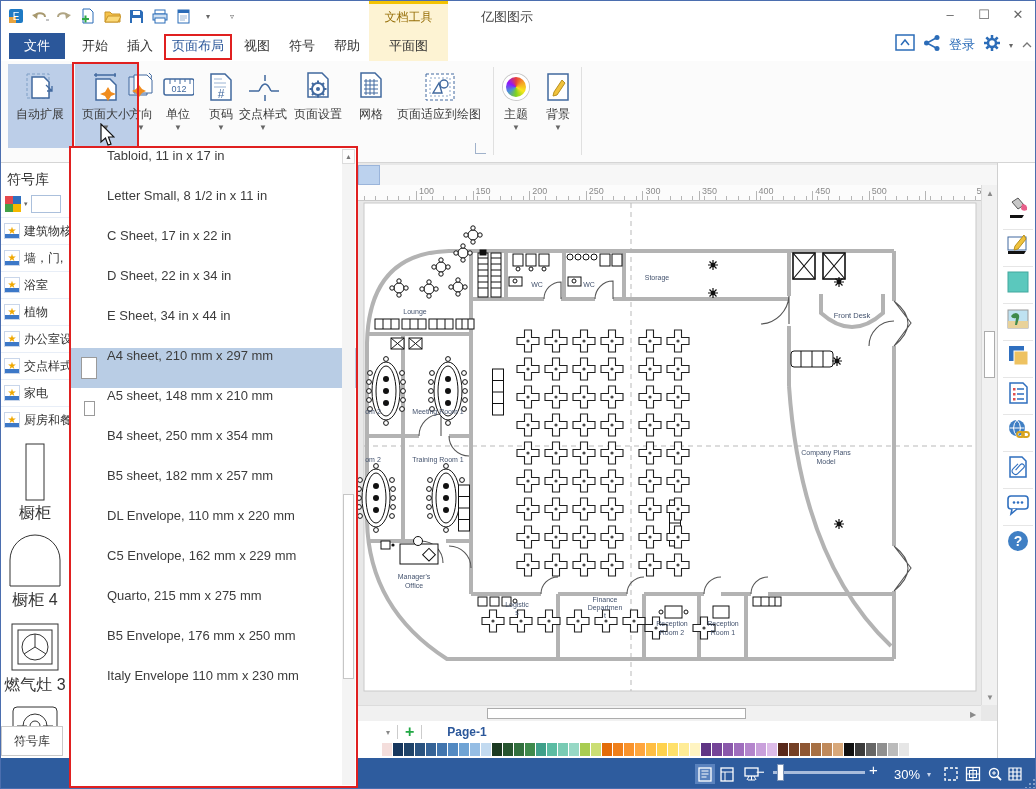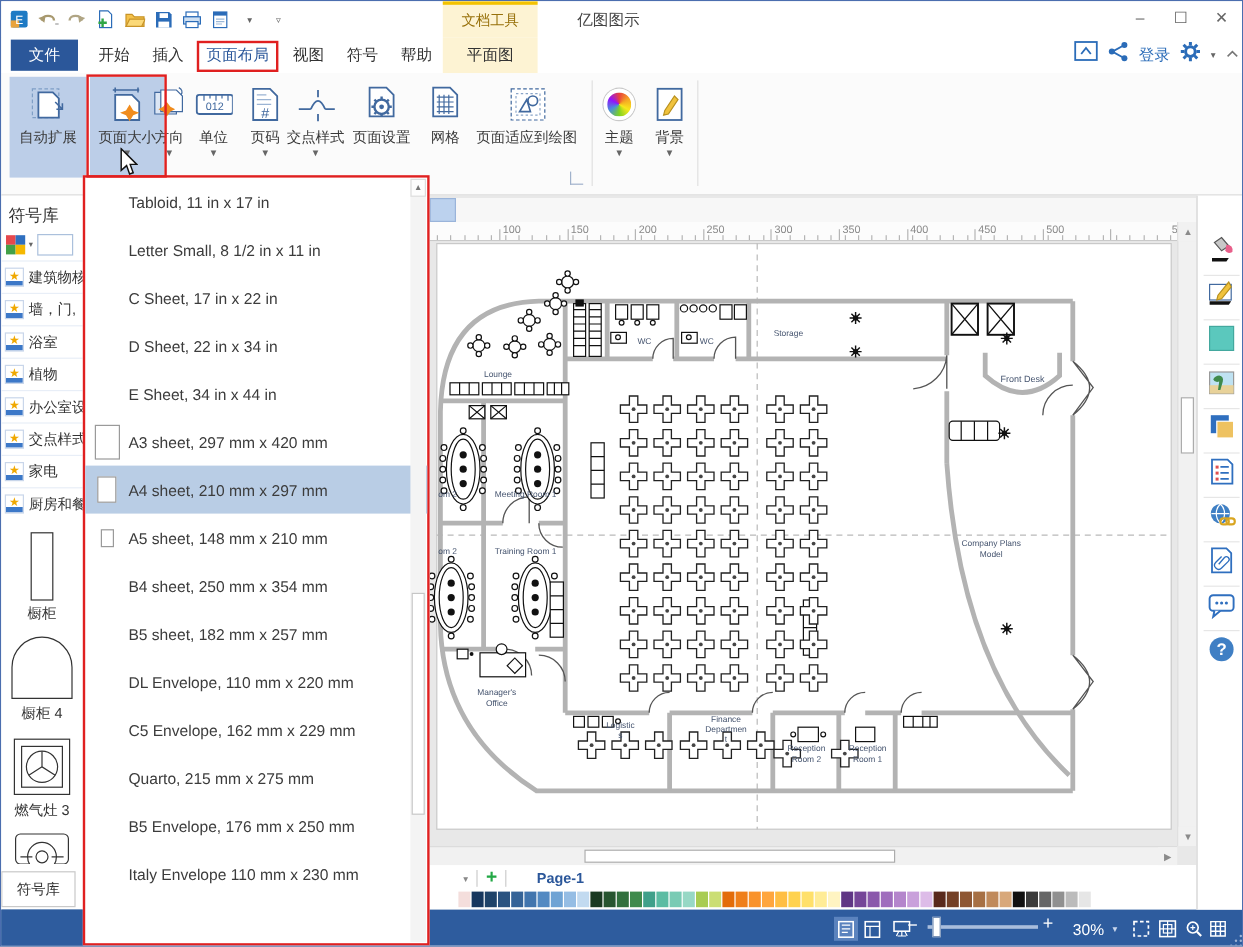--- a/index.html
+++ b/index.html
@@ -38,27 +38,27 @@
   
   #sidebar{left:0;top:162px;width:68px;height:595px;background:#fff;overflow:hidden}
   .sbtitle{padding:8px 0 4px 6px;font-size:14px;color:#333}
   .sbsearchrow{display:flex;align-items:center;gap:3px;padding:2px 0 4px 4px}
   .cube{width:16px;height:16px;display:grid;grid-template-columns:8px 8px;grid-template-rows:8px 8px}
   .cube i{display:block}
   .sbsearch{width:30px;height:18px;border:1px solid #abc0dc;background:#fff}
   .cat{height:27px;display:flex;align-items:center;gap:4px;border-top:1px solid #e8eef7;padding-left:3px;font-size:12px;color:#333;white-space:nowrap}
   .cat-ic{width:16px;height:16px;border:1px solid #c9d6ea;background:linear-gradient(#fff 70%,#3c78c8 70%);color:#f0a800;font-size:10px;line-height:13px;text-align:center;flex:none}
   .shape{display:flex;flex-direction:column;align-items:center}
-  .shape .cap{font-size:12px;color:#333}
+  .shape .cap{font-size:16px;color:#333}
   #sblink{left:0;top:757px;width:68px;height:32px;background:#2e5c9e;display:flex;align-items:center}
   #sblink a{color:#dfe9ff;font-size:12px;margin-left:8px;text-decoration:underline;white-space:nowrap}
   .sbtab{position:absolute;left:0px;top:725px;width:62px;height:30px;background:#fff;border:1px solid #c9c9c9;display:flex;align-items:center;justify-content:center;font-size:12px;color:#333}
   
   #dropdown{left:68px;top:145px;width:289px;height:642px;background:#fff;border:2px solid #e02020;z-index:50}
-  .dd-item{position:relative;height:40px;display:flex;align-items:center}
+  .dd-item{position:relative;height:40px;display:flex;}
   .dd-item.sel{background:#b9cde5}
   .dd-ic{width:36px;flex:none;display:flex;align-items:center;justify-content:center}
   .dd-ic.a3 i,.dd-ic.a4 i,.dd-ic.a5 i{display:block;background:#fff;border:1px solid #9a9a9a}
   .dd-ic.a3 i{width:21px;height:29px}
   .dd-ic.a4 i{width:16px;height:22px}
   .dd-ic.a5 i{width:11px;height:15px}
   .dd-tx{font-size:13px;color:#3c3c3c;white-space:nowrap}
   .dd-scroll{position:absolute;right:1px;top:1px;width:13px;height:636px;background:#f4f4f4}
   .dd-up{position:absolute;left:0;top:0;width:13px;height:15px;background:#fdfdfd;border:1px solid #dcdcdc;color:#777;font-size:7px;text-align:center;line-height:13px}
   .dd-thumb{position:absolute;left:1px;top:345px;width:11px;height:185px;background:#fff;border:1px solid #c6c6c6}
@@ -991,26 +991,20 @@
           <span class="dd-tx">C Sheet, 17 in x 22 in</span>
         </div>
         <div class="dd-item">
           <span class="dd-ic"></span>
           <span class="dd-tx">D Sheet, 22 in x 34 in</span>
         </div>
         <div class="dd-item">
           <span class="dd-ic"></span>
           <span class="dd-tx">E Sheet, 34 in x 44 in</span>
         </div>
-        <div class="dd-item">
-          <span class="dd-ic a3">
-            <i></i>
-          </span>
-          <span class="dd-tx">A3 sheet, 297 mm x 420 mm</span>
-        </div>
         <div class="dd-item sel">
           <span class="dd-ic a4">
             <i></i>
           </span>
           <span class="dd-tx">A4 sheet, 210 mm x 297 mm</span>
         </div>
         <div class="dd-item">
           <span class="dd-ic a5">
             <i></i>
           </span>

